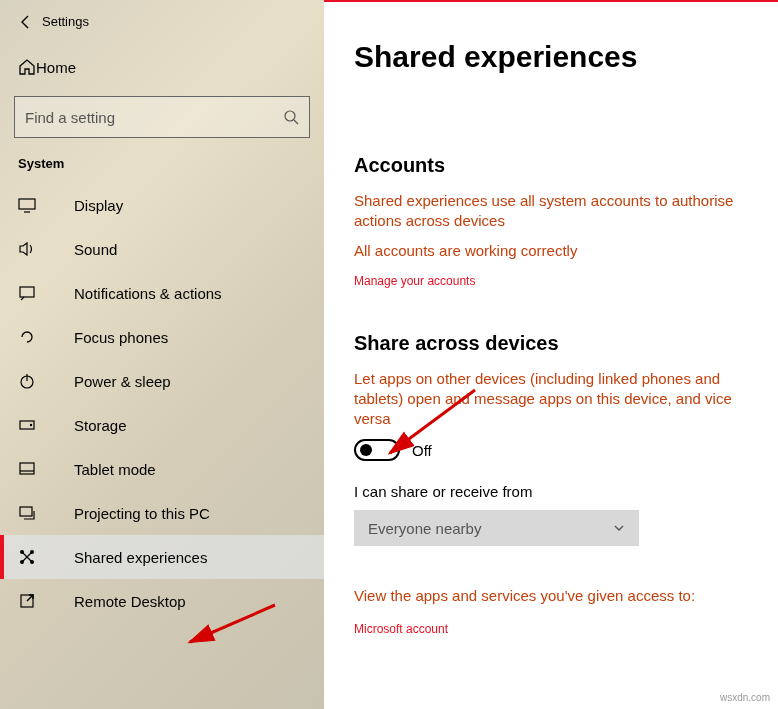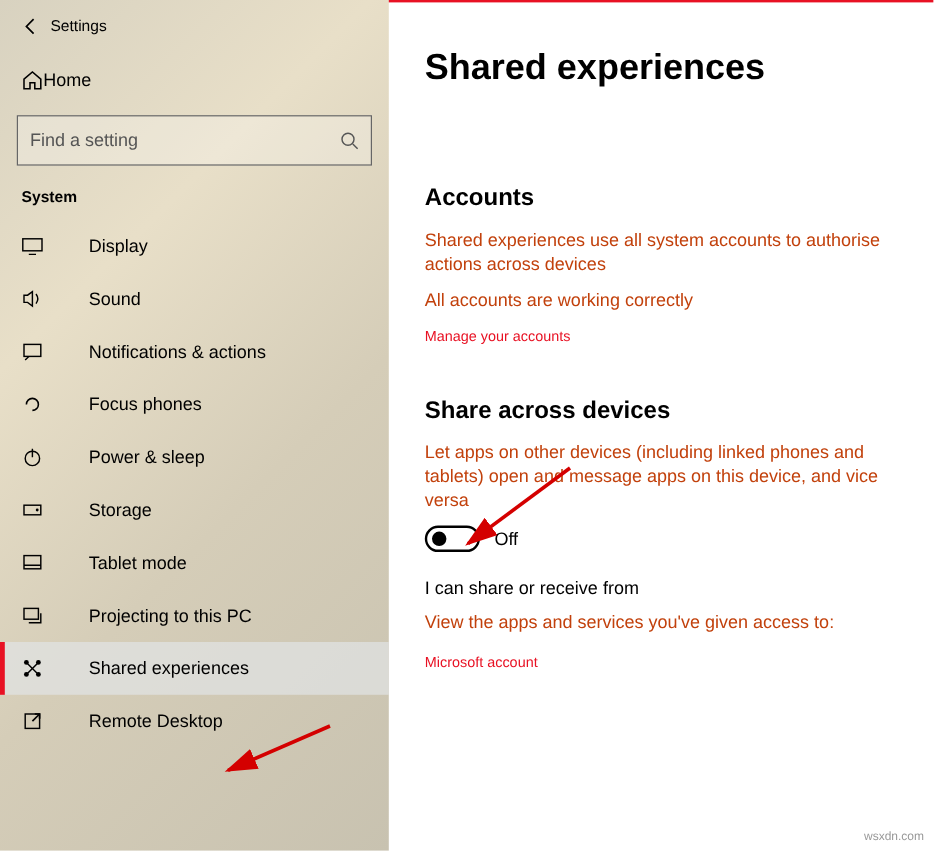--- a/index.html
+++ b/index.html
@@ -183,20 +183,26 @@
 
     <h2>Share across devices</h2>
     <p class="desc">Let apps on other devices (including linked phones and tablets) open and message apps on this device, and vice versa</p>
     <div class="toggle-row">
       <div class="toggle">
           <div class="knob"></div>
         </div>
       <span class="toggle-label">Off</span>
     </div>
     <p class="sublabel">I can share or receive from</p>
+    <div class="select">
+      <span>Everyone nearby</span>
+      <svg class="chev" viewBox="0 0 12 12">
+          <path d="M2 4 L6 8 L10 4" stroke="#555" stroke-width="1.4" fill="none"></path>
+        </svg>
+    </div>
 
     <p class="desc">View the apps and services you've given access to:</p>
     <span class="link" style="margin-top:6px">Microsoft account</span><br><br>
   </div>
 </div>
 
 <div class="arrow" style="left:180px;top:600px;width:100px;height:50px">
   <svg viewBox="0 0 100 50">
       <defs>
         <marker id="ah1" markerWidth="10" markerHeight="10" refX="8" refY="3" orient="auto">

